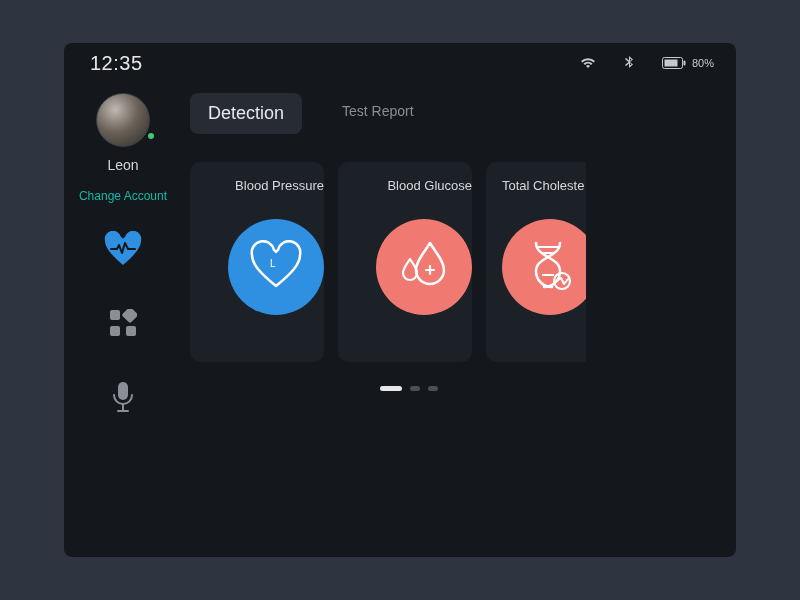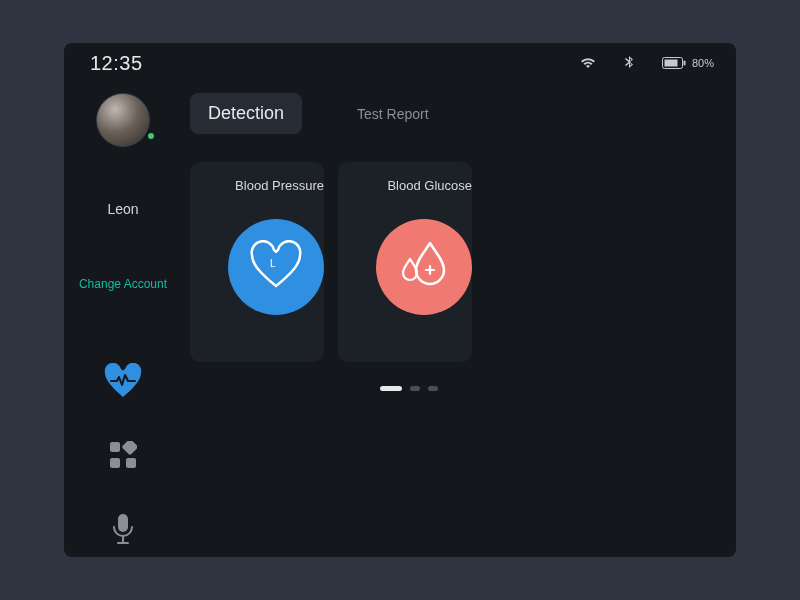--- a/index.html
+++ b/index.html
@@ -36,39 +36,38 @@
   .status-icons svg { display: block; }
   .battery-wrap { display: flex; align-items: center; gap: 6px; }
   .battery-pct { font-size: 11px; color: #c7c9cc; }
   .body { flex: 1; display: flex; }
   .sidebar {
     width: 118px;
     display: flex;
     flex-direction: column;
     align-items: center;
     padding-top: 10px;
-    gap: 44px;
   }
   .avatar-wrap { position: relative; width: 54px; height: 54px; }
   .avatar {
     width: 54px; height: 54px; border-radius: 50%;
     background: radial-gradient(circle at 35% 30%, #bfb8b2 0%, #6b6259 45%, #2b2a28 100%);
     border: 1px solid #3a3f46;
   }
   .presence {
     position: absolute; right: -6px; top: 38px;
     width: 10px; height: 10px; border-radius: 50%;
     background: #3ec97a; border: 2px solid #14171c;
   }
   .username { color: #d4d6d9; font-size: 14px; margin-top: 10px; font-weight: 400; }
   .change-account { color: #14b8a6; font-size: 12px; margin-top: 16px; cursor: pointer; }
   .nav { margin-top: 28px; display: flex; flex-direction: column; align-items: center; gap: 34px; }
   .nav-item { width: 44px; height: 40px; display: flex; align-items: center; justify-content: center; cursor: pointer; }
   .main { flex: 1; display: flex; flex-direction: column; padding-top: 10px; }
-  .tabs { display: flex; align-items: center; gap: 37px; padding-left: 8px; }
+  .tabs { display: flex; align-items: flex-start; gap: 22px; padding-left: 8px; }
   .tab {
     font-size: 17px; color: #aeb1b6; padding: 10px 18px; border-radius: 8px; cursor: pointer;
   }
   .tab.active { background: #272b33; color: #e6e8ea; font-size: 18px; }
   .tab.inactive { font-size: 14px; color: #8b8f95; }
   .cards {
     display: flex; gap: 14px; margin-top: 28px; padding-left: 8px;
   }
   .card {
     width: 134px; height: 200px; background: #1c2027; border-radius: 10px;
@@ -189,20 +188,36 @@
               <svg width="56" height="56" viewBox="0 0 56 56">
                   <path d="M34 6 C40 16 48 24 48 33 A14 14 0 0 1 20 33 C20 24 28 16 34 6 Z" fill="none" stroke="#fff" stroke-width="2.5" stroke-linejoin="round"></path>
                   <path d="M14 22 C17 27 21 31 21 36 A7 7 0 0 1 7 36 C7 31 11 27 14 22 Z" fill="none" stroke="#fff" stroke-width="2.2" stroke-linejoin="round"></path>
                   <line x1="30" y1="33" x2="38" y2="33" stroke="#fff" stroke-width="2.2" stroke-linecap="round"></line>
                   <line x1="34" y1="29" x2="34" y2="37" stroke="#fff" stroke-width="2.2" stroke-linecap="round"></line>
                 </svg>
             </span>
           </div>
         </div>
 
+        <div class="card partial">
+          <div class="card-title">Total Choleste</div>
+          <div class="card-circle" style="background:#f07a72">
+            <span>
+              <svg width="52" height="56" viewBox="0 0 52 56">
+                  <path d="M12 6 C12 20 36 20 36 34 C36 44 28 50 20 50" fill="none" stroke="#fff" stroke-width="2.5" stroke-linecap="round"></path>
+                  <path d="M36 6 C36 20 12 20 12 34 C12 44 20 50 28 50" fill="none" stroke="#fff" stroke-width="2.5" stroke-linecap="round"></path>
+                  <line x1="14" y1="10" x2="34" y2="10" stroke="#fff" stroke-width="2"></line>
+                  <line x1="18" y1="16" x2="30" y2="16" stroke="#fff" stroke-width="2"></line>
+                  <line x1="18" y1="38" x2="30" y2="38" stroke="#fff" stroke-width="2"></line>
+                  <circle cx="38" cy="44" r="8" fill="none" stroke="#fff" stroke-width="2.2"></circle>
+                  <path d="M33 44 L37 41 L40 47 L44 42" fill="none" stroke="#fff" stroke-width="2" stroke-linecap="round" stroke-linejoin="round"></path>
+                </svg>
+            </span>
+          </div>
+        </div>
       </div>
 
       <div class="pager">
         <div class="dot active"></div>
         <div class="dot inactive"></div>
         <div class="dot inactive"></div>
       </div>
     </div>
   </div>
 </div>

